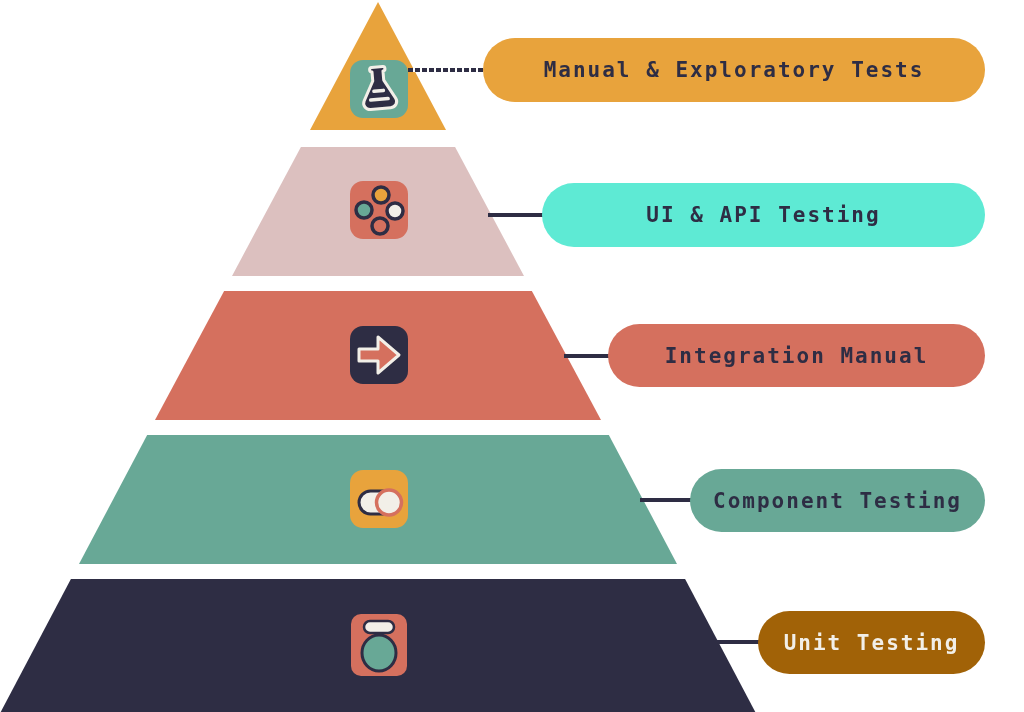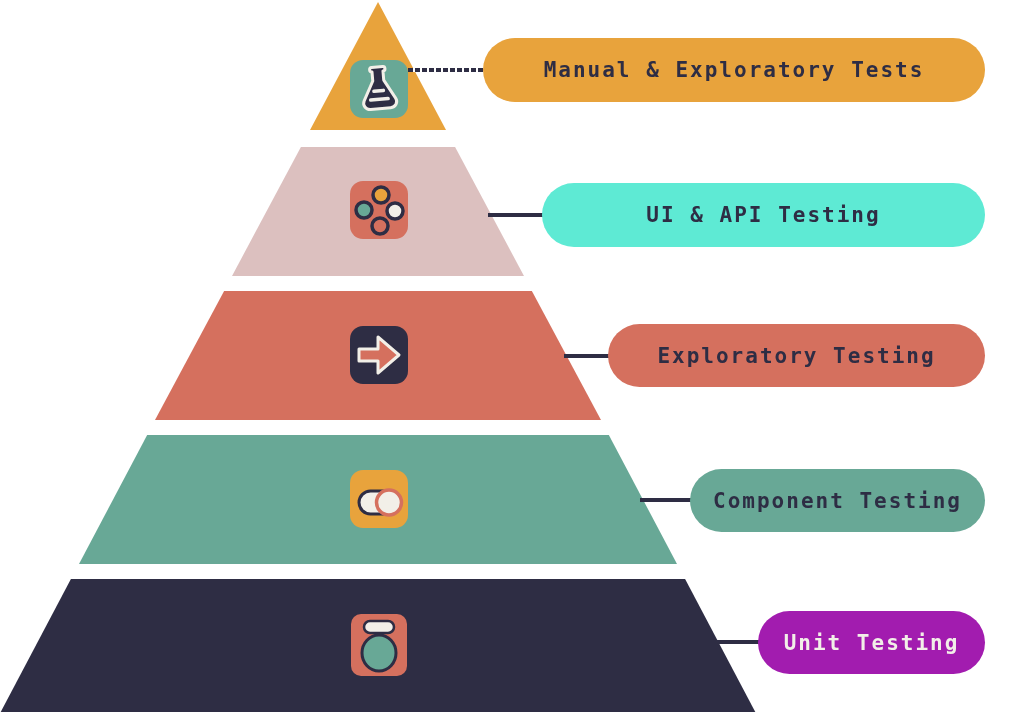--- a/index.html
+++ b/index.html
@@ -125,22 +125,22 @@
     </svg>
   </div>
 
   <div class="pill p1" style="background-color: rgb(232, 163, 60);">
     <span class="pill-text">Manual &amp; Exploratory Tests</span>
   </div>
   <div class="pill p2" style="background-color: #5eead4;">
     <span class="pill-text">UI &amp; API Testing</span>
   </div>
   <div class="pill p3" style="background-color: rgb(213, 112, 94);">
-    <span class="pill-text">Exploratory Testing</span>
+    <span class="pill-text">Integration Manual</span>
   </div>
   <div class="pill p4" style="background-color: rgb(104, 168, 150);">
     <span class="pill-text">Component Testing</span>
   </div>
-  <div class="pill p5" style="background-color: #a21caf;">
+  <div class="pill p5" style="background-color: #a16207;">
     <span class="pill-text">Unit Testing</span>
   </div>
 
 </div>
 
 </body></html>

